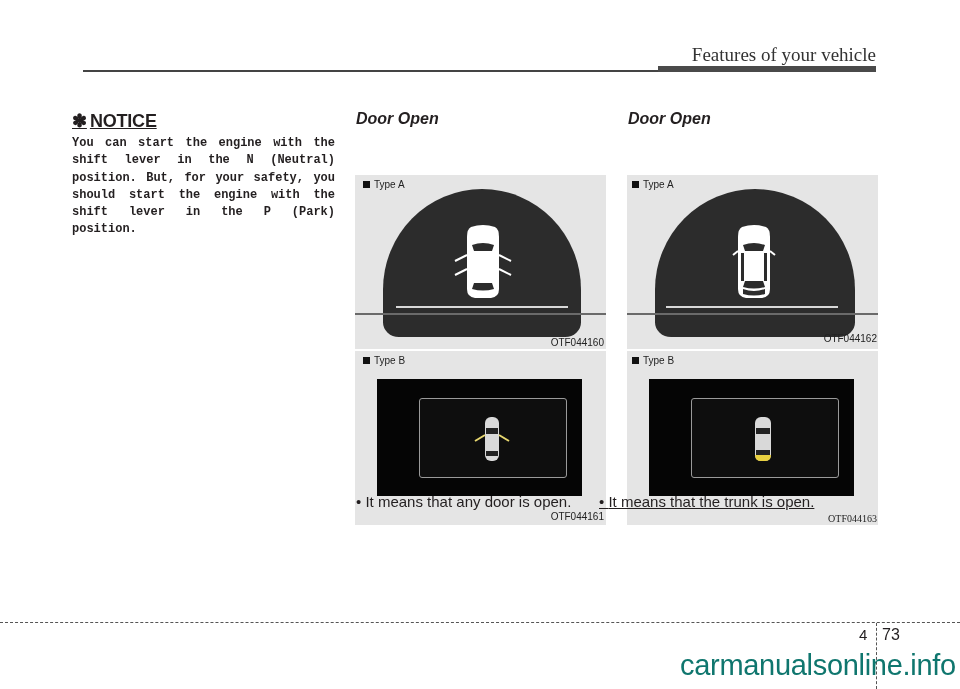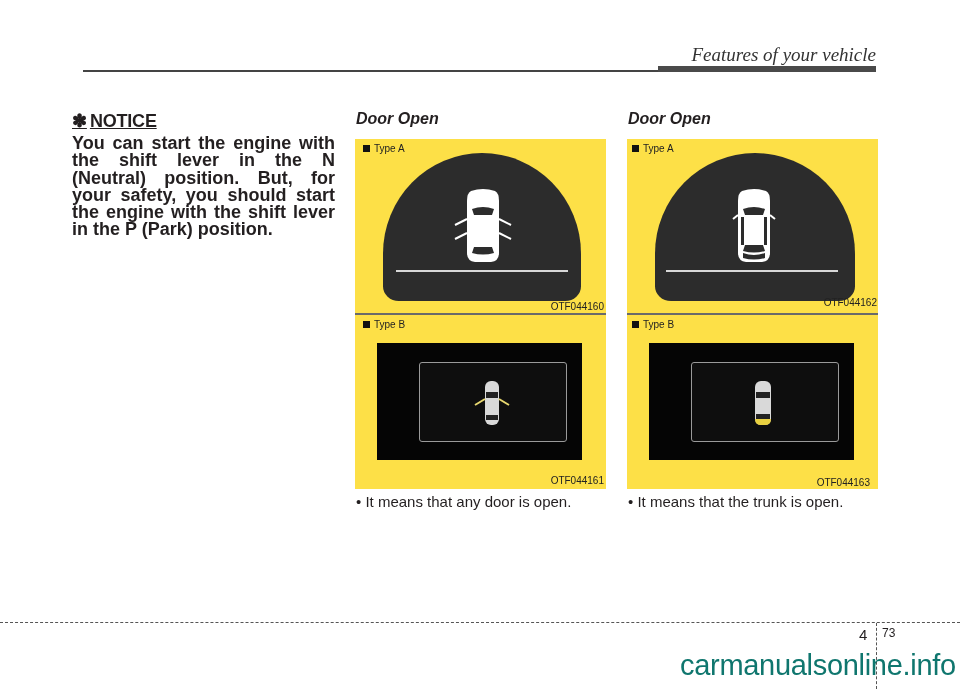--- a/index.html
+++ b/index.html
@@ -1,38 +1,38 @@
 <!DOCTYPE html>
 <html><head>
 <meta charset="utf-8">
 <style>
   html, body { margin:0; padding:0; }
   body { width:960px; height:689px; position:relative; background:#ffffff; overflow:hidden; font-family:"Liberation Sans", sans-serif; color:#231f20; }
   .abs { position:absolute; }
-  .header-title { right:84px; top:44px; font-family:"Liberation Serif", serif; font-size:19px; color:#333; white-space:nowrap;font-style:italic; }
+  .header-title { right:84px; top:44px; font-family:"Liberation Serif", serif; font-size:19px; color:#333; white-space:nowrap; }
   .header-thin { left:83px; top:70px; width:575px; height:2px; background:#444; }
   .header-thick { left:658px; top:66px; width:218px; height:6px; background:#4a4a4a; }
   .notice-title { left:72px; top:110px; font-size:18px; font-weight:bold; letter-spacing:-0.2px;text-decoration:underline; }
   .notice-title .star { font-size:18px; margin-right:3px; }
-  .notice-body { left:72px; top:135px; width:263px; font-family:Liberation Sans, sans-serif; font-weight:bold; font-size:18px; line-height:17.3px; text-align:justify; }
+  .notice-body { left:72px; top:135px; width:263px; font-family:Liberation Mono, monospace; font-weight:bold; font-size:12px; line-height:17.3px; text-align:justify; }
   .sec-title { top:110px; font-size:16px; font-weight:bold; font-style:italic;text-align:center; }
-  .panel { background:#fde047; }
+  .panel { background:#e5e5e5;margin-top:36px; }
   .type-label { font-size:10px; color:#222; display:flex; align-items:center; }
   .type-label .sq { display:inline-block; width:7px; height:7px; background:#111; margin-right:4px; }
   .code { font-size:10px; color:#222;text-align:right; }
   .sep { height:2px; background:#6a6a6a; }
   .dome { background:#2c2c2c; border-radius:50% 50% 8% 8% / 68% 68% 10% 10%; }
   .dome-line { height:2px; background:#d8d8d8; }
   .screen { background:#050505; }
   .screen-inner { border:1.5px solid #9a9a9a; border-radius:3px; background:#0e0e0e; }
   .bullet { top:493px; font-size:15px; white-space:nowrap; }
   .footer-dash { left:0; top:622px; width:960px; height:0; border-top:1.5px dashed #555; }
   .footer-vdash { left:876px; top:623px; width:0; height:66px; border-left:1.5px dashed #555; }
   .page-sec { left:859px; top:626px; font-size:15px; }
-  .page-num { left:882px; top:626px; font-size:12px; }
+  .page-num { left:882px; top:626px; font-size:16px; }
   .watermark { left:680px; top:649px; font-size:29px; color:#0f766e; letter-spacing:-0.3px; }
 </style>
 </head>
 <body>
 
 <div class="abs header-title">Features of your vehicle</div>
 <div class="abs header-thin"></div>
 <div class="abs header-thick"></div>
 
 <div class="abs notice-title">
@@ -114,22 +114,22 @@
     </div>
   <div class="abs screen" style="left:22px; top:28px; width:205px; height:117px;">
     <div class="abs screen-inner" style="left:42px; top:19px; width:146px; height:78px;"></div>
     <svg class="abs" style="left:101px; top:36px;" width="26" height="50" viewBox="0 0 26 50">
       <rect x="5" y="2" width="16" height="44" rx="6" fill="#d9d9d9"></rect>
       <rect x="6" y="13" width="14" height="6" fill="#222"></rect>
       <rect x="6" y="35" width="14" height="5" fill="#222"></rect>
       <path d="M5 40 L21 40 Q21 46 15 46 L11 46 Q5 46 5 40 Z" fill="#e8d040"></path>
     </svg>
   </div>
-  <div class="abs code" style="right:8px; top:162px;">OTF044163</div>
+  <div class="abs code" style="right:1px; top:162px;font-family:Liberation Serif, serif;">OTF044163</div>
 </div>
 
-<div class="abs bullet" style="left:628px;">• <span>It means that the trunk is open.</span></div>
+<div class="abs bullet" style="left:599px;text-decoration:underline;">• <span>It means that the trunk is open.</span></div>
 
 <div class="abs footer-dash"></div>
 <div class="abs footer-vdash"></div>
 <div class="abs page-sec">4</div>
 <div class="abs page-num">73</div>
 <div class="abs watermark">carmanualsonline.info</div>
 
 </body></html>

